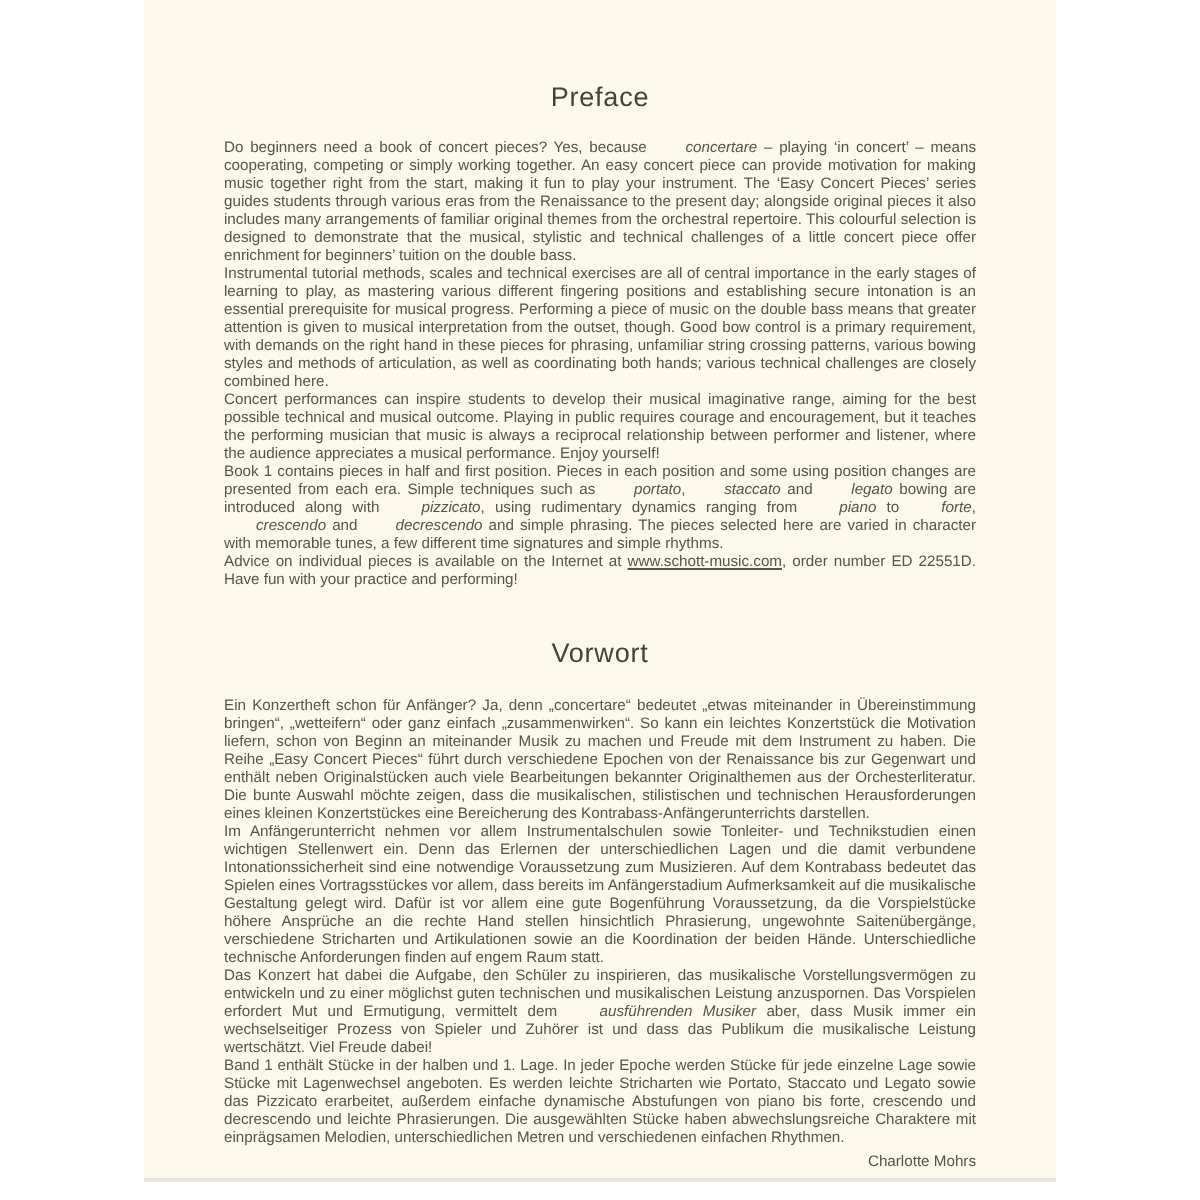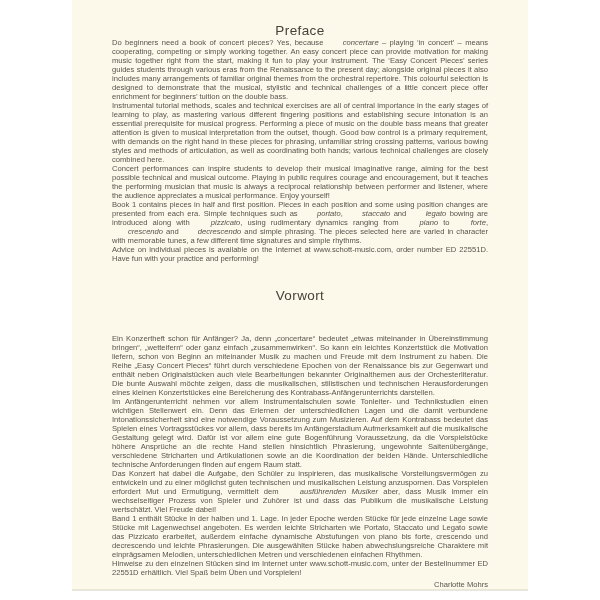--- a/index.html
+++ b/index.html
@@ -32,31 +32,31 @@
     color: #57544b;
   }
   h1.section-title {
     font-size: 13.5px;
     font-weight: 400;
     color: #454239;
     text-align: center;
     letter-spacing: 0.4px;
     margin: 0;
   }
-  #preface-title { padding-top: 23px; }
-  #vorwort-title { padding-top: 25px; margin-bottom: 31px; }
+  #preface-title { padding-top: 41px; margin-bottom: 13px; }
+  #vorwort-title { padding-top: 25px; margin-bottom: 14px; }
   .body-text p {
     margin: 0;
     font-size: 7.6px;
     line-height: 9px;
     text-align: justify;
     color: #57544b;
   }
   .body-text em { font-style: italic; padding-left: 16px; }
-  .body-text .u { }
+  .body-text .u { text-decoration: underline; }
   .signature {
     margin-top: 3px;
     text-align: right;
     font-size: 7.6px;
     line-height: 9px;
     color: #57544b;
   }
 </style>
 </head>
 <body>
@@ -76,21 +76,20 @@
           </div>
       </section>
 
       <section>
         <h1 class="section-title" id="vorwort-title">Vorwort</h1>
         <div class="body-text">
             <p>Ein Konzertheft schon für Anfänger? Ja, denn „concertare“ bedeutet „etwas miteinander in Übereinstimmung bringen“, „wetteifern“ oder ganz einfach „zusammenwirken“. So kann ein leichtes Konzertstück die Motivation liefern, schon von Beginn an miteinander Musik zu machen und Freude mit dem Instrument zu haben. Die Reihe „Easy Concert Pieces“ führt durch verschiedene Epochen von der Renaissance bis zur Gegenwart und enthält neben Originalstücken auch viele Bearbeitungen bekannter Originalthemen aus der Orchesterliteratur. Die bunte Auswahl möchte zeigen, dass die musikalischen, stilistischen und technischen Herausforderungen eines kleinen Konzertstückes eine Bereicherung des Kontrabass-Anfängerunterrichts darstellen.</p>
             <p>Im Anfängerunterricht nehmen vor allem Instrumentalschulen sowie Tonleiter- und Technikstudien einen wichtigen Stellenwert ein. Denn das Erlernen der unterschiedlichen Lagen und die damit verbundene Intonationssicherheit sind eine notwendige Voraussetzung zum Musizieren. Auf dem Kontrabass bedeutet das Spielen eines Vortragsstückes vor allem, dass bereits im Anfängerstadium Aufmerksamkeit auf die musikalische Gestaltung gelegt wird. Dafür ist vor allem eine gute Bogenführung Voraussetzung, da die Vorspielstücke höhere Ansprüche an die rechte Hand stellen hinsichtlich Phrasierung, ungewohnte Saitenübergänge, verschiedene Stricharten und Artikulationen sowie an die Koordination der beiden Hände. Unterschiedliche technische Anforderungen finden auf engem Raum statt.</p>
             <p>Das Konzert hat dabei die Aufgabe, den Schüler zu inspirieren, das musikalische Vorstellungsvermögen zu entwickeln und zu einer möglichst guten technischen und musikalischen Leistung anzuspornen. Das Vorspielen erfordert Mut und Ermutigung, vermittelt dem <em>ausführenden Musiker</em> aber, dass Musik immer ein wechselseitiger Prozess von Spieler und Zuhörer ist und dass das Publikum die musikalische Leistung wertschätzt. Viel Freude dabei!</p>
             <p>Band 1 enthält Stücke in der halben und 1. Lage. In jeder Epoche werden Stücke für jede einzelne Lage sowie Stücke mit Lagenwechsel angeboten. Es werden leichte Stricharten wie Portato, Staccato und Legato sowie das Pizzicato erarbeitet, außerdem einfache dynamische Abstufungen von piano bis forte, crescendo und decrescendo und leichte Phrasierungen. Die ausgewählten Stücke haben abwechslungsreiche Charaktere mit einprägsamen Melodien, unterschiedlichen Metren und verschiedenen einfachen Rhythmen.</p>
-            <p>Hinweise zu den einzelnen Stücken sind im Internet unter <span class="u">www.schott-music.com</span>, unter der Bestellnummer ED 22551D erhältlich. Viel Spaß beim Üben und Vorspielen!</p>
           </div>
       </section>
 
       <div class="signature">
         <div>Charlotte Mohrs</div>
 
       </div>
 
     </div>
   </div>

